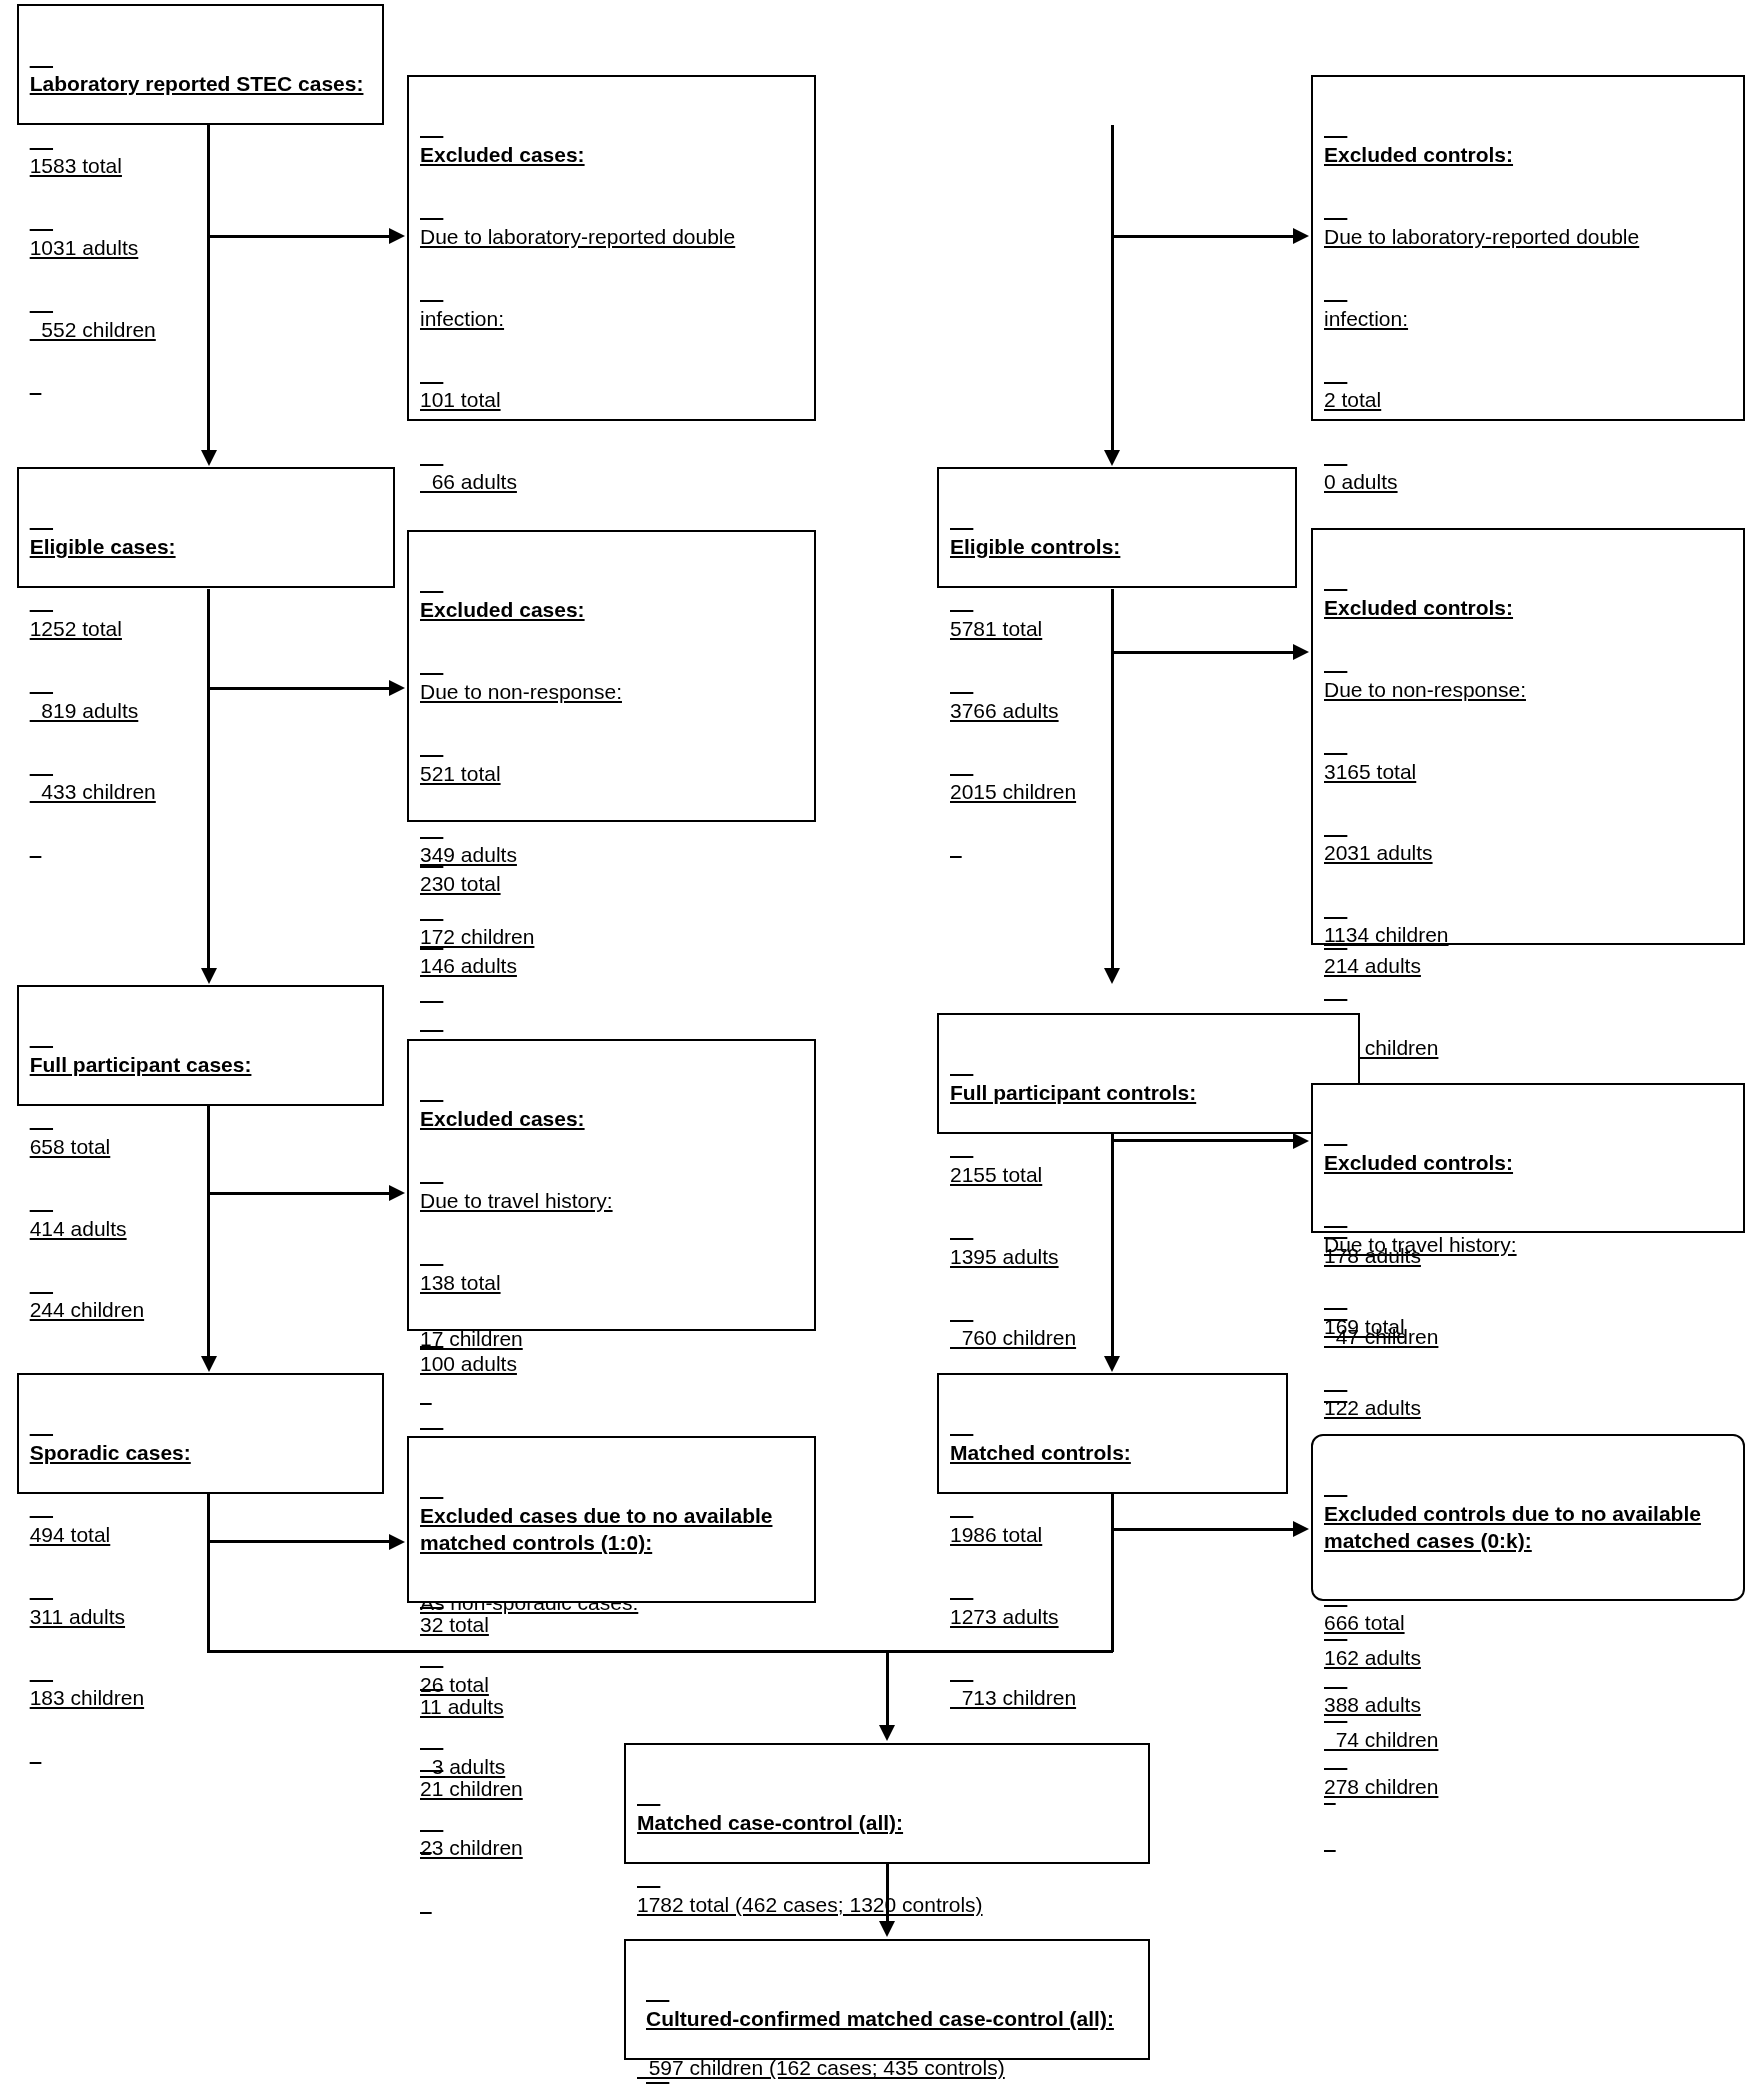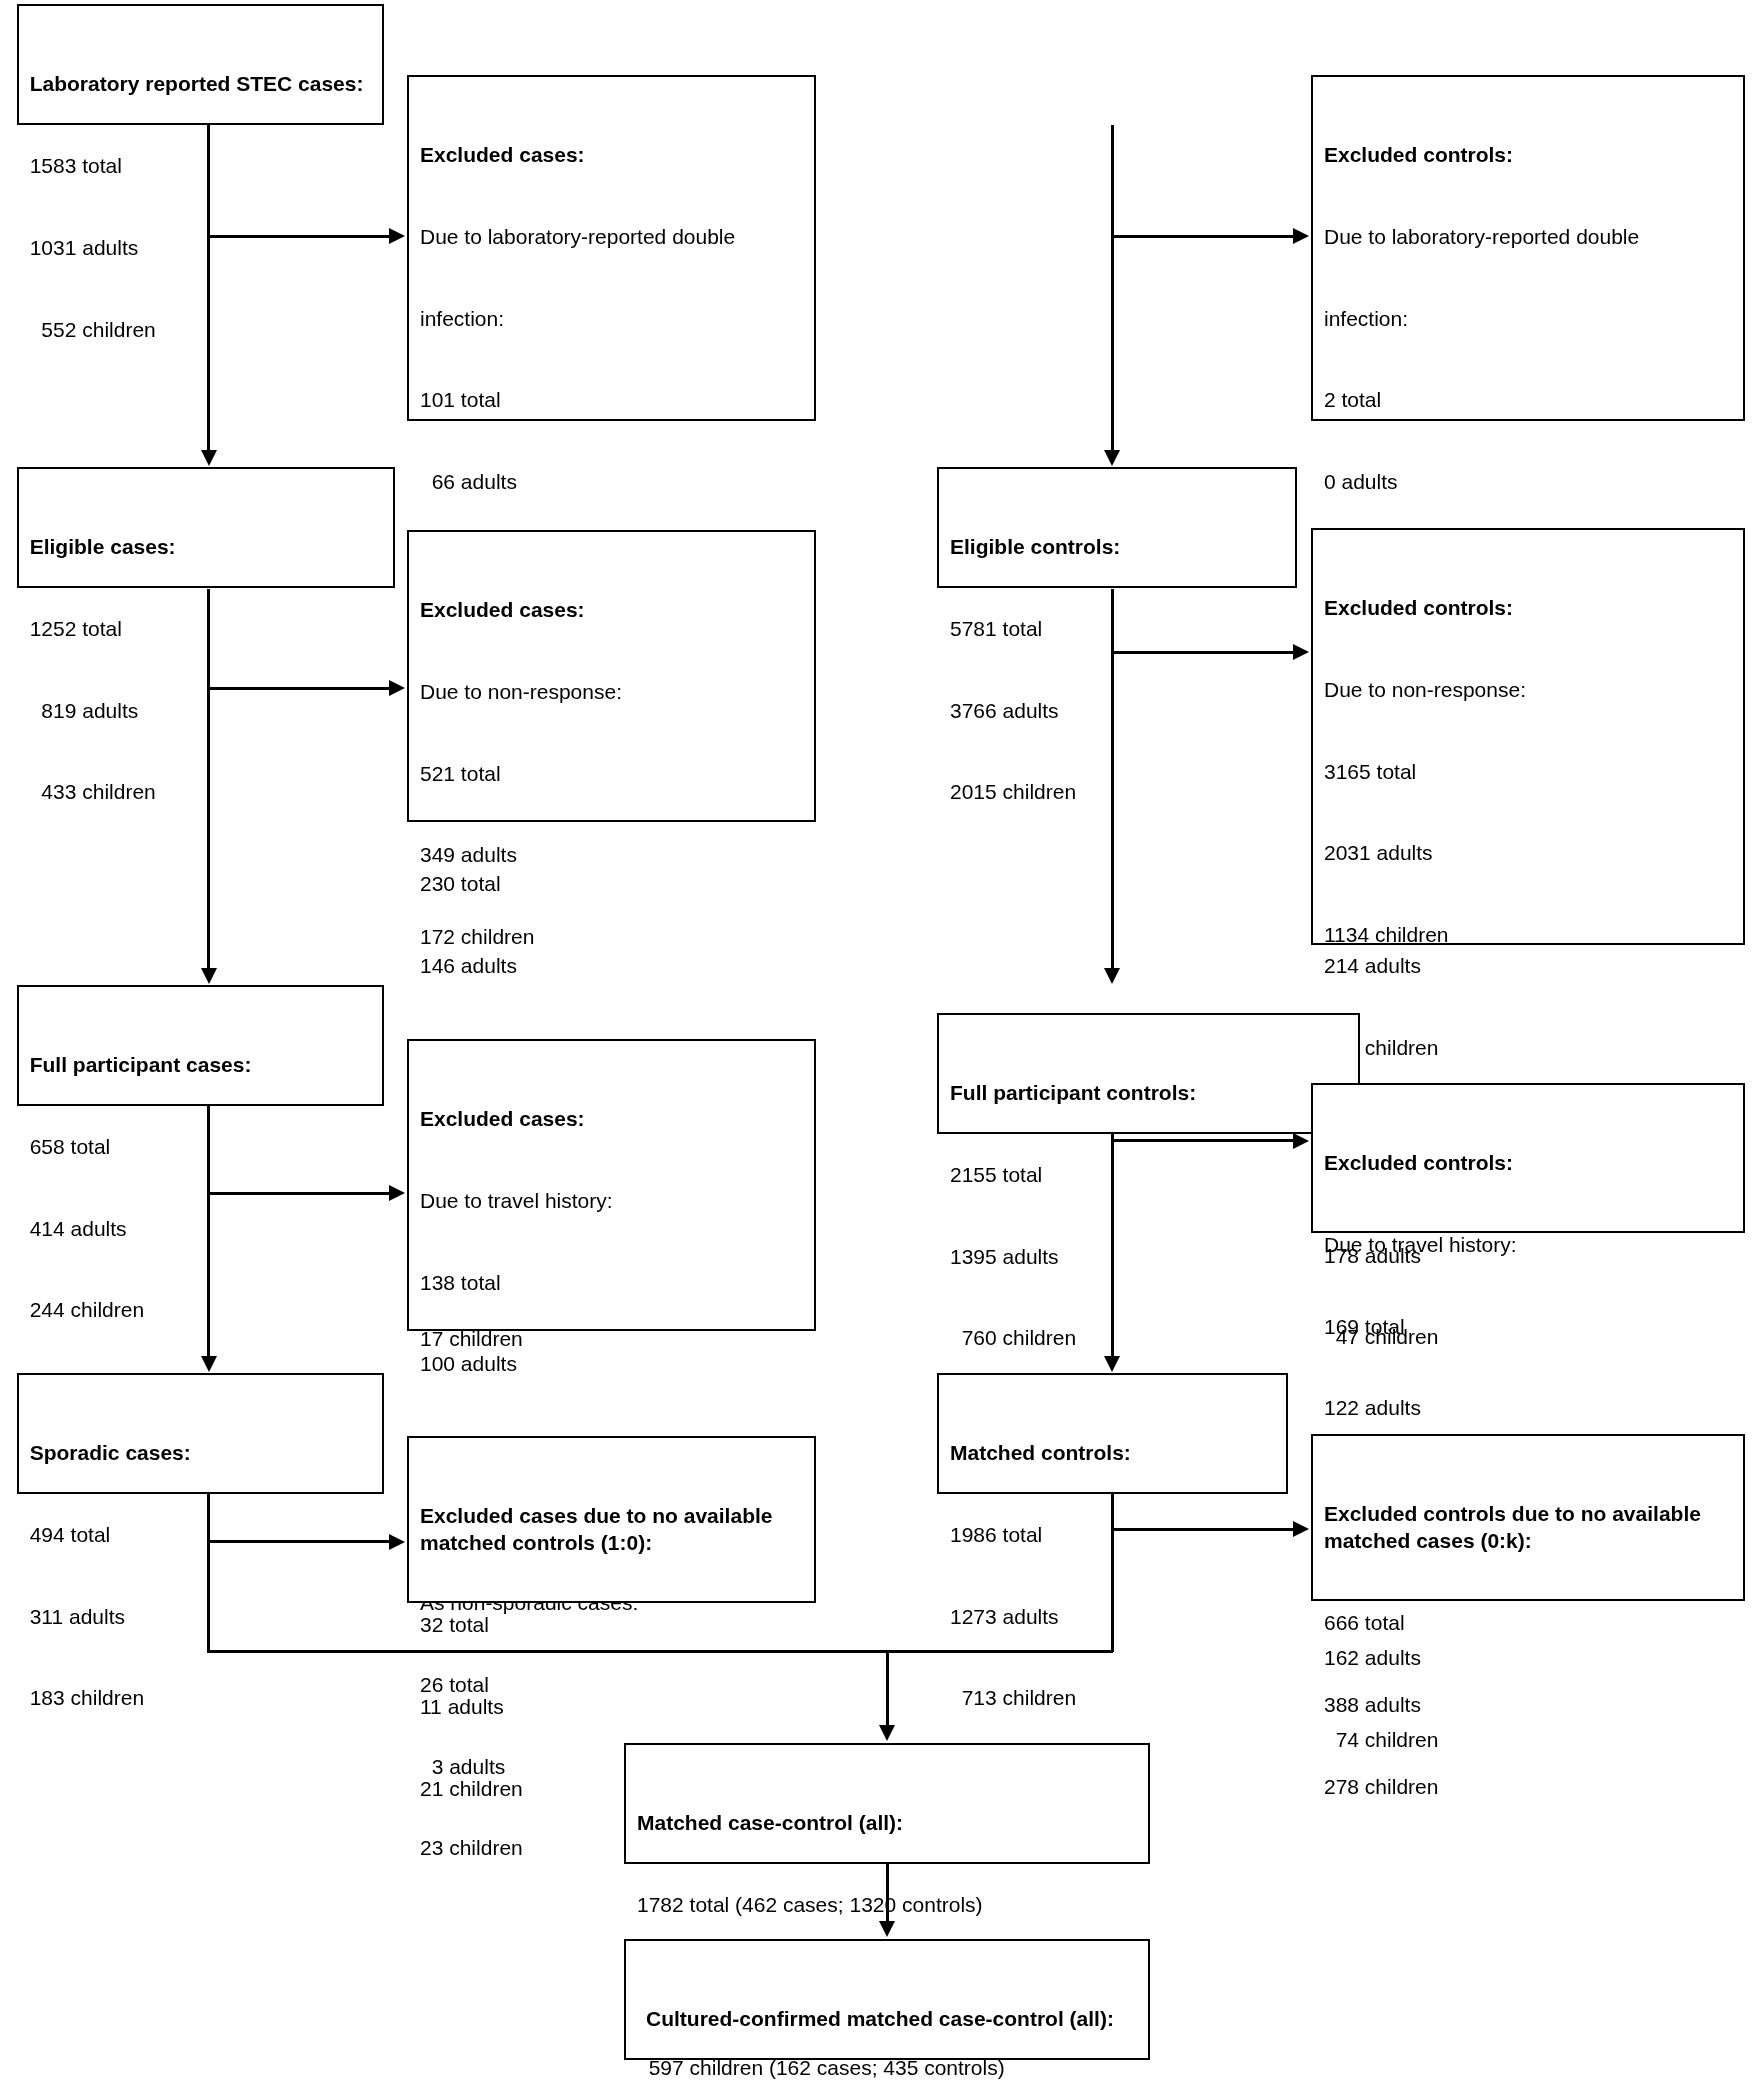--- a/index.html
+++ b/index.html
@@ -19,20 +19,21 @@
   .node {
     position: absolute;
     box-sizing: border-box;
     border: 2.1px solid #000000;
     background: #ffffff;
     padding: 9.2px 11px;
     font-size: 21px;
     line-height: 1.30;
     white-space: pre;
     z-index: 3;
+    text-decoration: underline;
   }
   .node .ttl {
     font-weight: bold;
     display: block;
   }
   .node .ln {
     display: block;
     font-weight: normal;
   }
   .node .blank {
@@ -209,21 +210,21 @@
     <span class="ln">  47 children</span>
   </div>
 
   <div class="node" style="left:937px; top:1373px; width:351px; height:121px;">
     <span class="ttl">Matched controls:</span>
     <span class="ln">1986 total</span>
     <span class="ln">1273 adults</span>
     <span class="ln">  713 children</span>
   </div>
 
-  <div class="node" style="left:1311px; top:1434px; width:434px; height:167px;">
+  <div class="node" style="left:1311px; top:1434px; width:434px; height:167px;border-radius:12px;">
     <span class="ttl">Excluded controls due to no available
 matched cases (0:k):</span>
     <span class="ln">666 total</span>
     <span class="ln">388 adults</span>
     <span class="ln">278 children</span>
   </div>
 
   <div class="node" style="left:624px; top:1743px; width:526px; height:121px;">
     <span class="ttl">Matched case-control (all):</span>
     <span class="ln">1782 total (462 cases; 1320 controls)</span>

